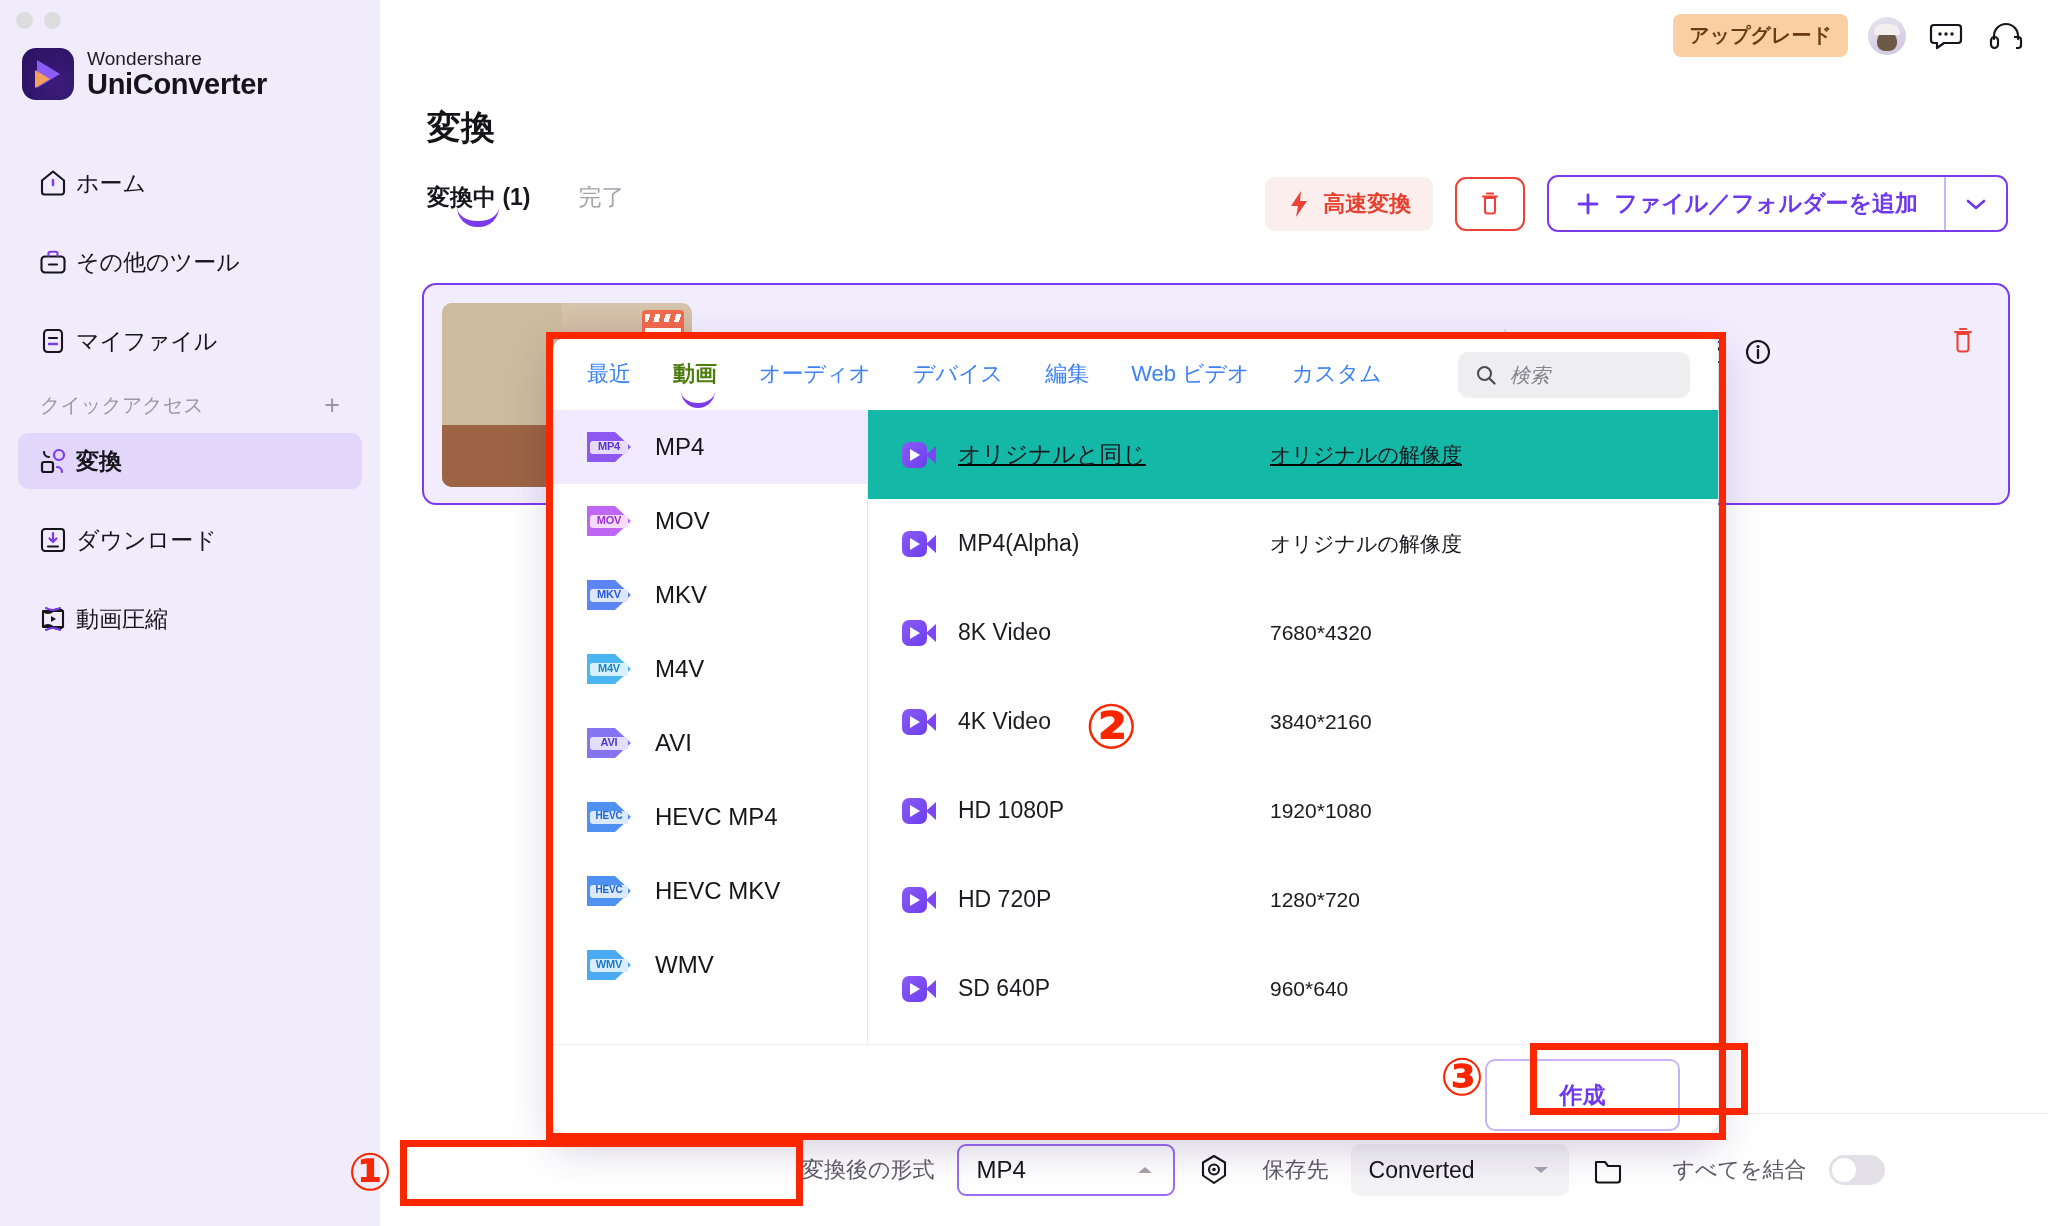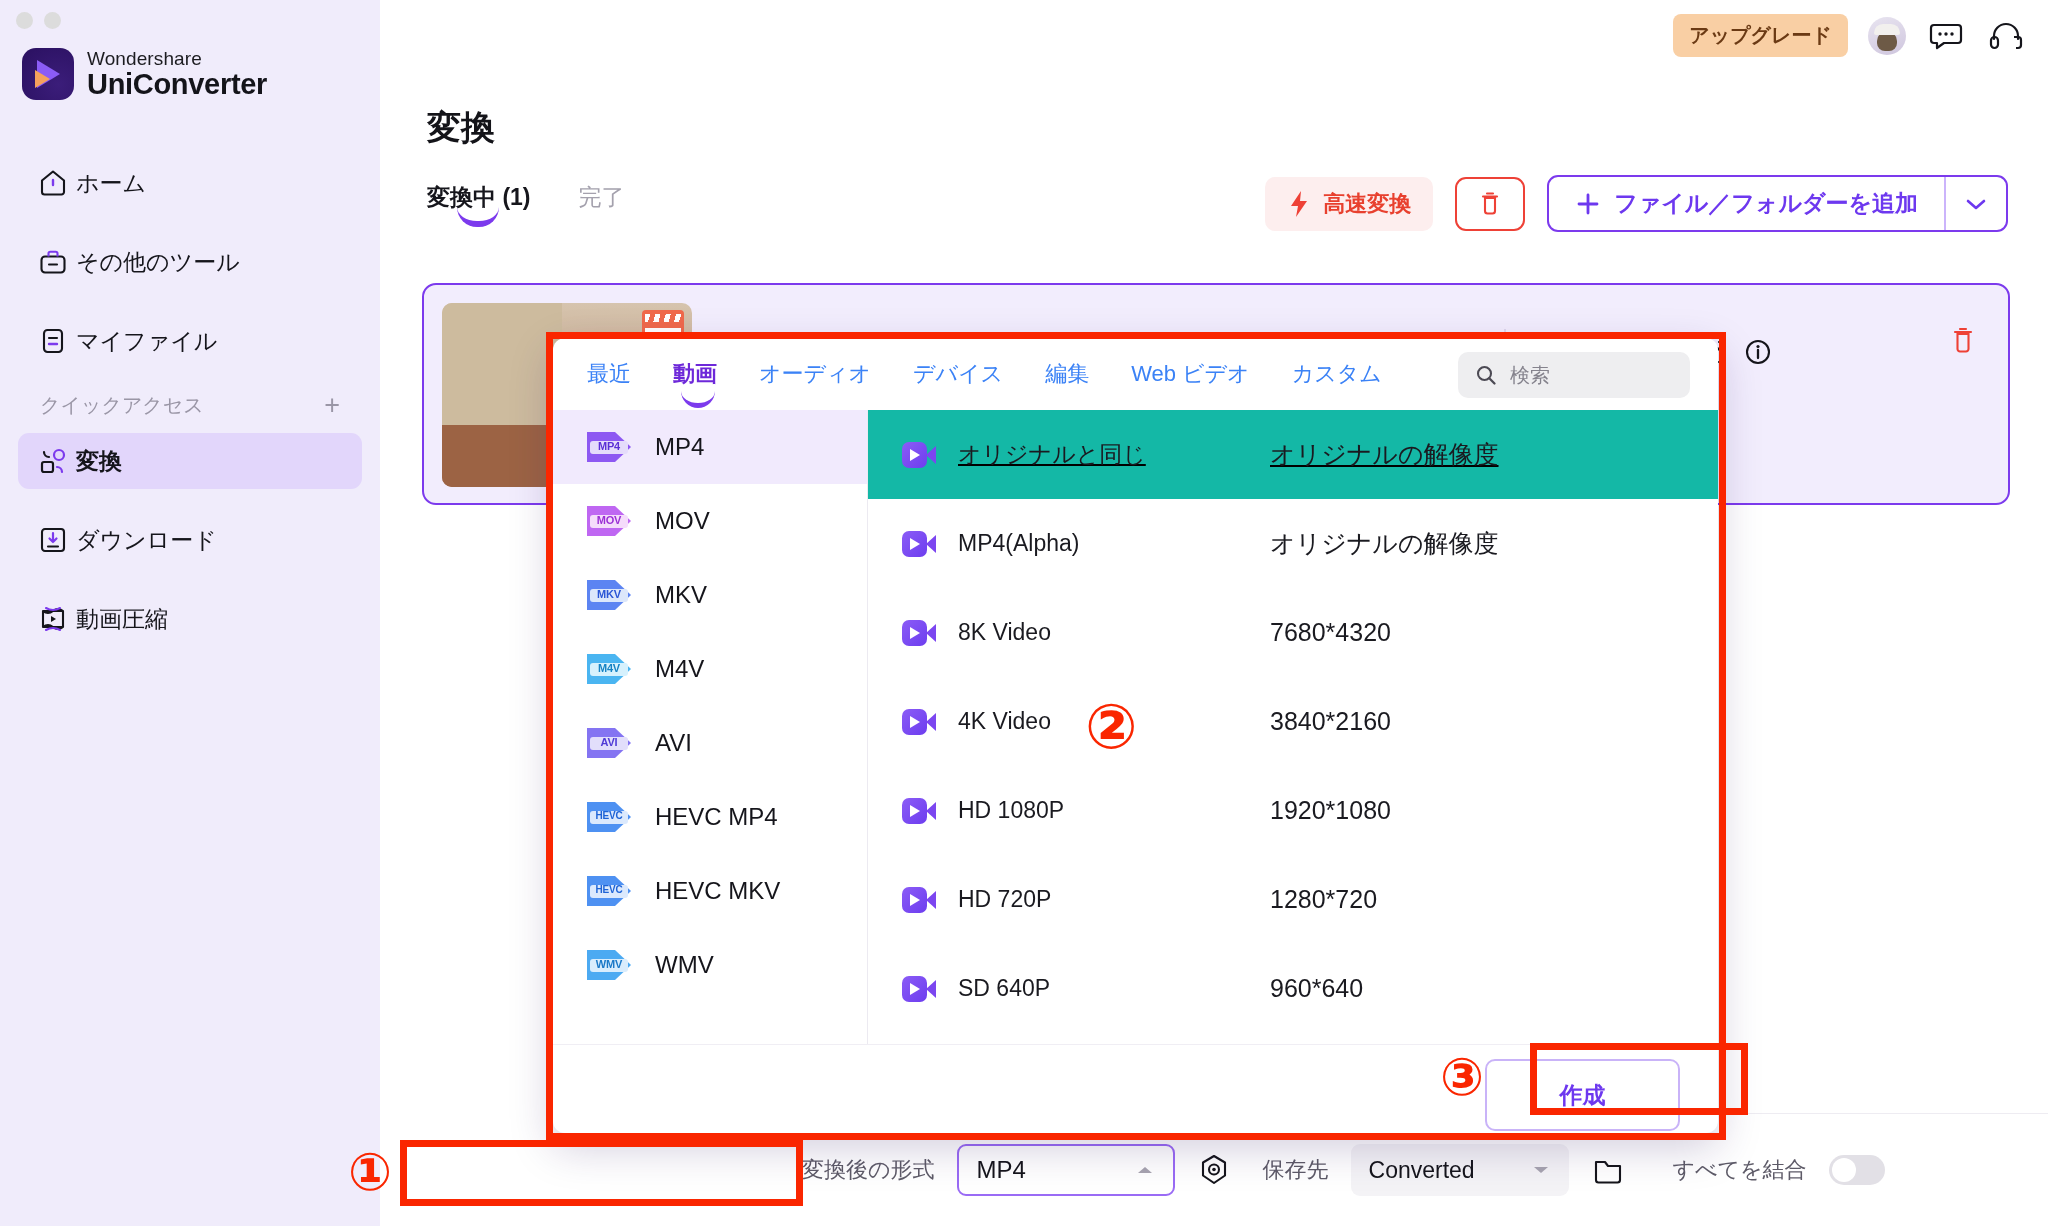--- a/index.html
+++ b/index.html
@@ -181,31 +181,31 @@
     position:absolute; left:553px; top:338px; width:1165px; height:795px;
     background:#ffffff; border-radius:12px;
     box-shadow: 0 14px 44px rgba(40,20,90,.22);
     overflow:hidden;
   }
   .panel-tabs {
     display:flex; align-items:center; height:72px;
     padding: 0 34px; position:relative;
   }
   .ptab { font-size:22px; color:#3b82f6; margin-right:42px; cursor:pointer; position:relative; }
-  .ptab.active { color:#6d28d9; font-weight:bold; }
+  .ptab.active { color:#4d7c0f; font-weight:bold; }
   .ptab.active::after {
     content:""; position:absolute; left:8px; bottom:-19px; width:34px; height:12px;
     border-bottom:5px solid #7c3aed; border-radius:0 0 30px 30px;
   }
   .psearch {
     position:absolute; right:28px; top:14px;
     width:232px; height:46px; background:#eeeef0; border-radius:10px;
     display:flex; align-items:center; gap:12px; padding:0 16px; cursor:text;
   }
-  .psearch .ph { font-size:20px; color:#85838d; }
+  .psearch .ph { font-size:20px; color:#85838d;font-style:italic; }
 
   .panel-body { display:flex; height: 634px; }
   .fmt-col {
     width: 315px; border-right:1px solid #eceaf1; height:100%;
     overflow:hidden; position:relative;
   }
   .fmt-item {
     display:flex; align-items:center; gap:22px;
     height:74px; padding-left:32px; cursor:pointer;
   }
@@ -237,21 +237,21 @@
     position:absolute; right:0; top:4px; width:0; height:0;
     border-top:9px solid transparent; border-bottom:9px solid transparent;
     border-right:10px solid #7c46f0;
   }
   .res-icon .play {
     position:absolute; left:8px; top:7px; width:0; height:0;
     border-top:6px solid transparent; border-bottom:6px solid transparent;
     border-left:10px solid #fff;
   }
   .res-name { font-size:23px; color:#1a1a20; width:312px; }
-  .res-val { font-size:25px; color:#1a1a20; }
+  .res-val { font-size:21px; color:#1a1a20; }
 
   .panel-foot { height:89px; position:relative; border-top:1px solid #f0eef4; }
   .create-btn {
     position:absolute; right:38px; top:14px;
     width:195px; height:72px; border:2px solid #c9b3f8; border-radius:10px;
     background:#fff; color:#6d38ef; font-size:23px; font-weight:bold;
     display:flex; align-items:center; justify-content:center; cursor:pointer;
   }
 
   

